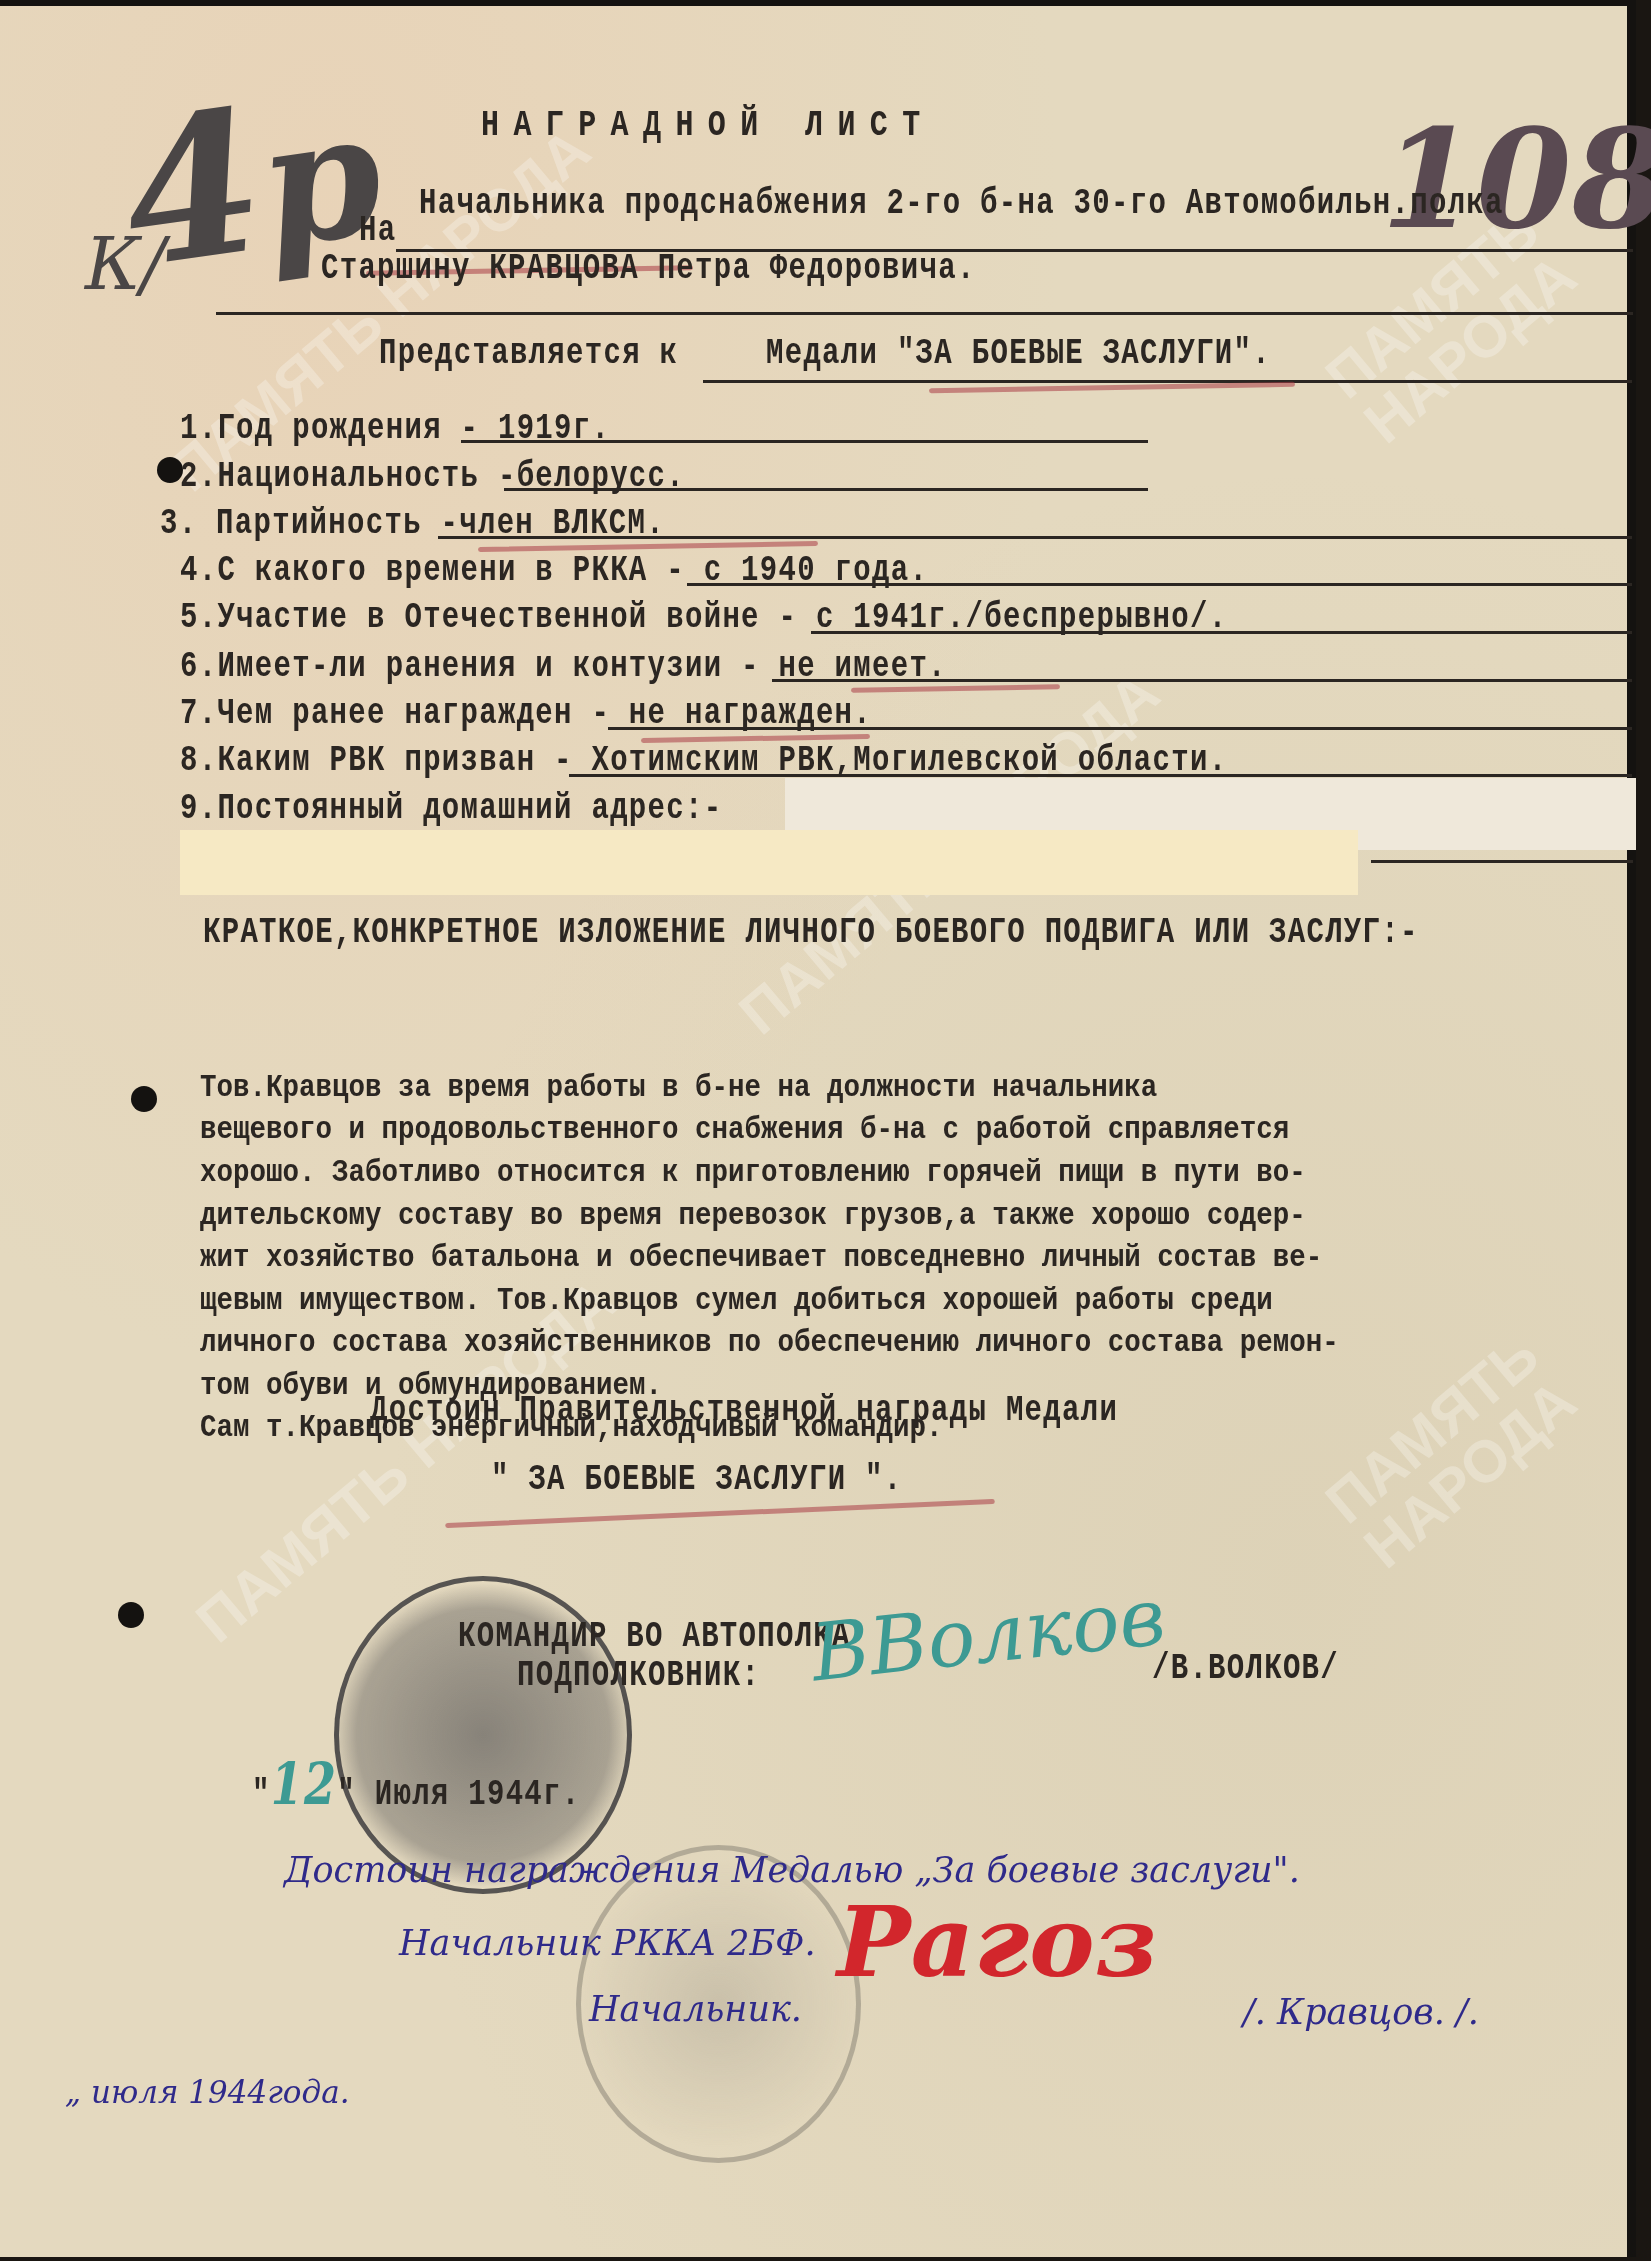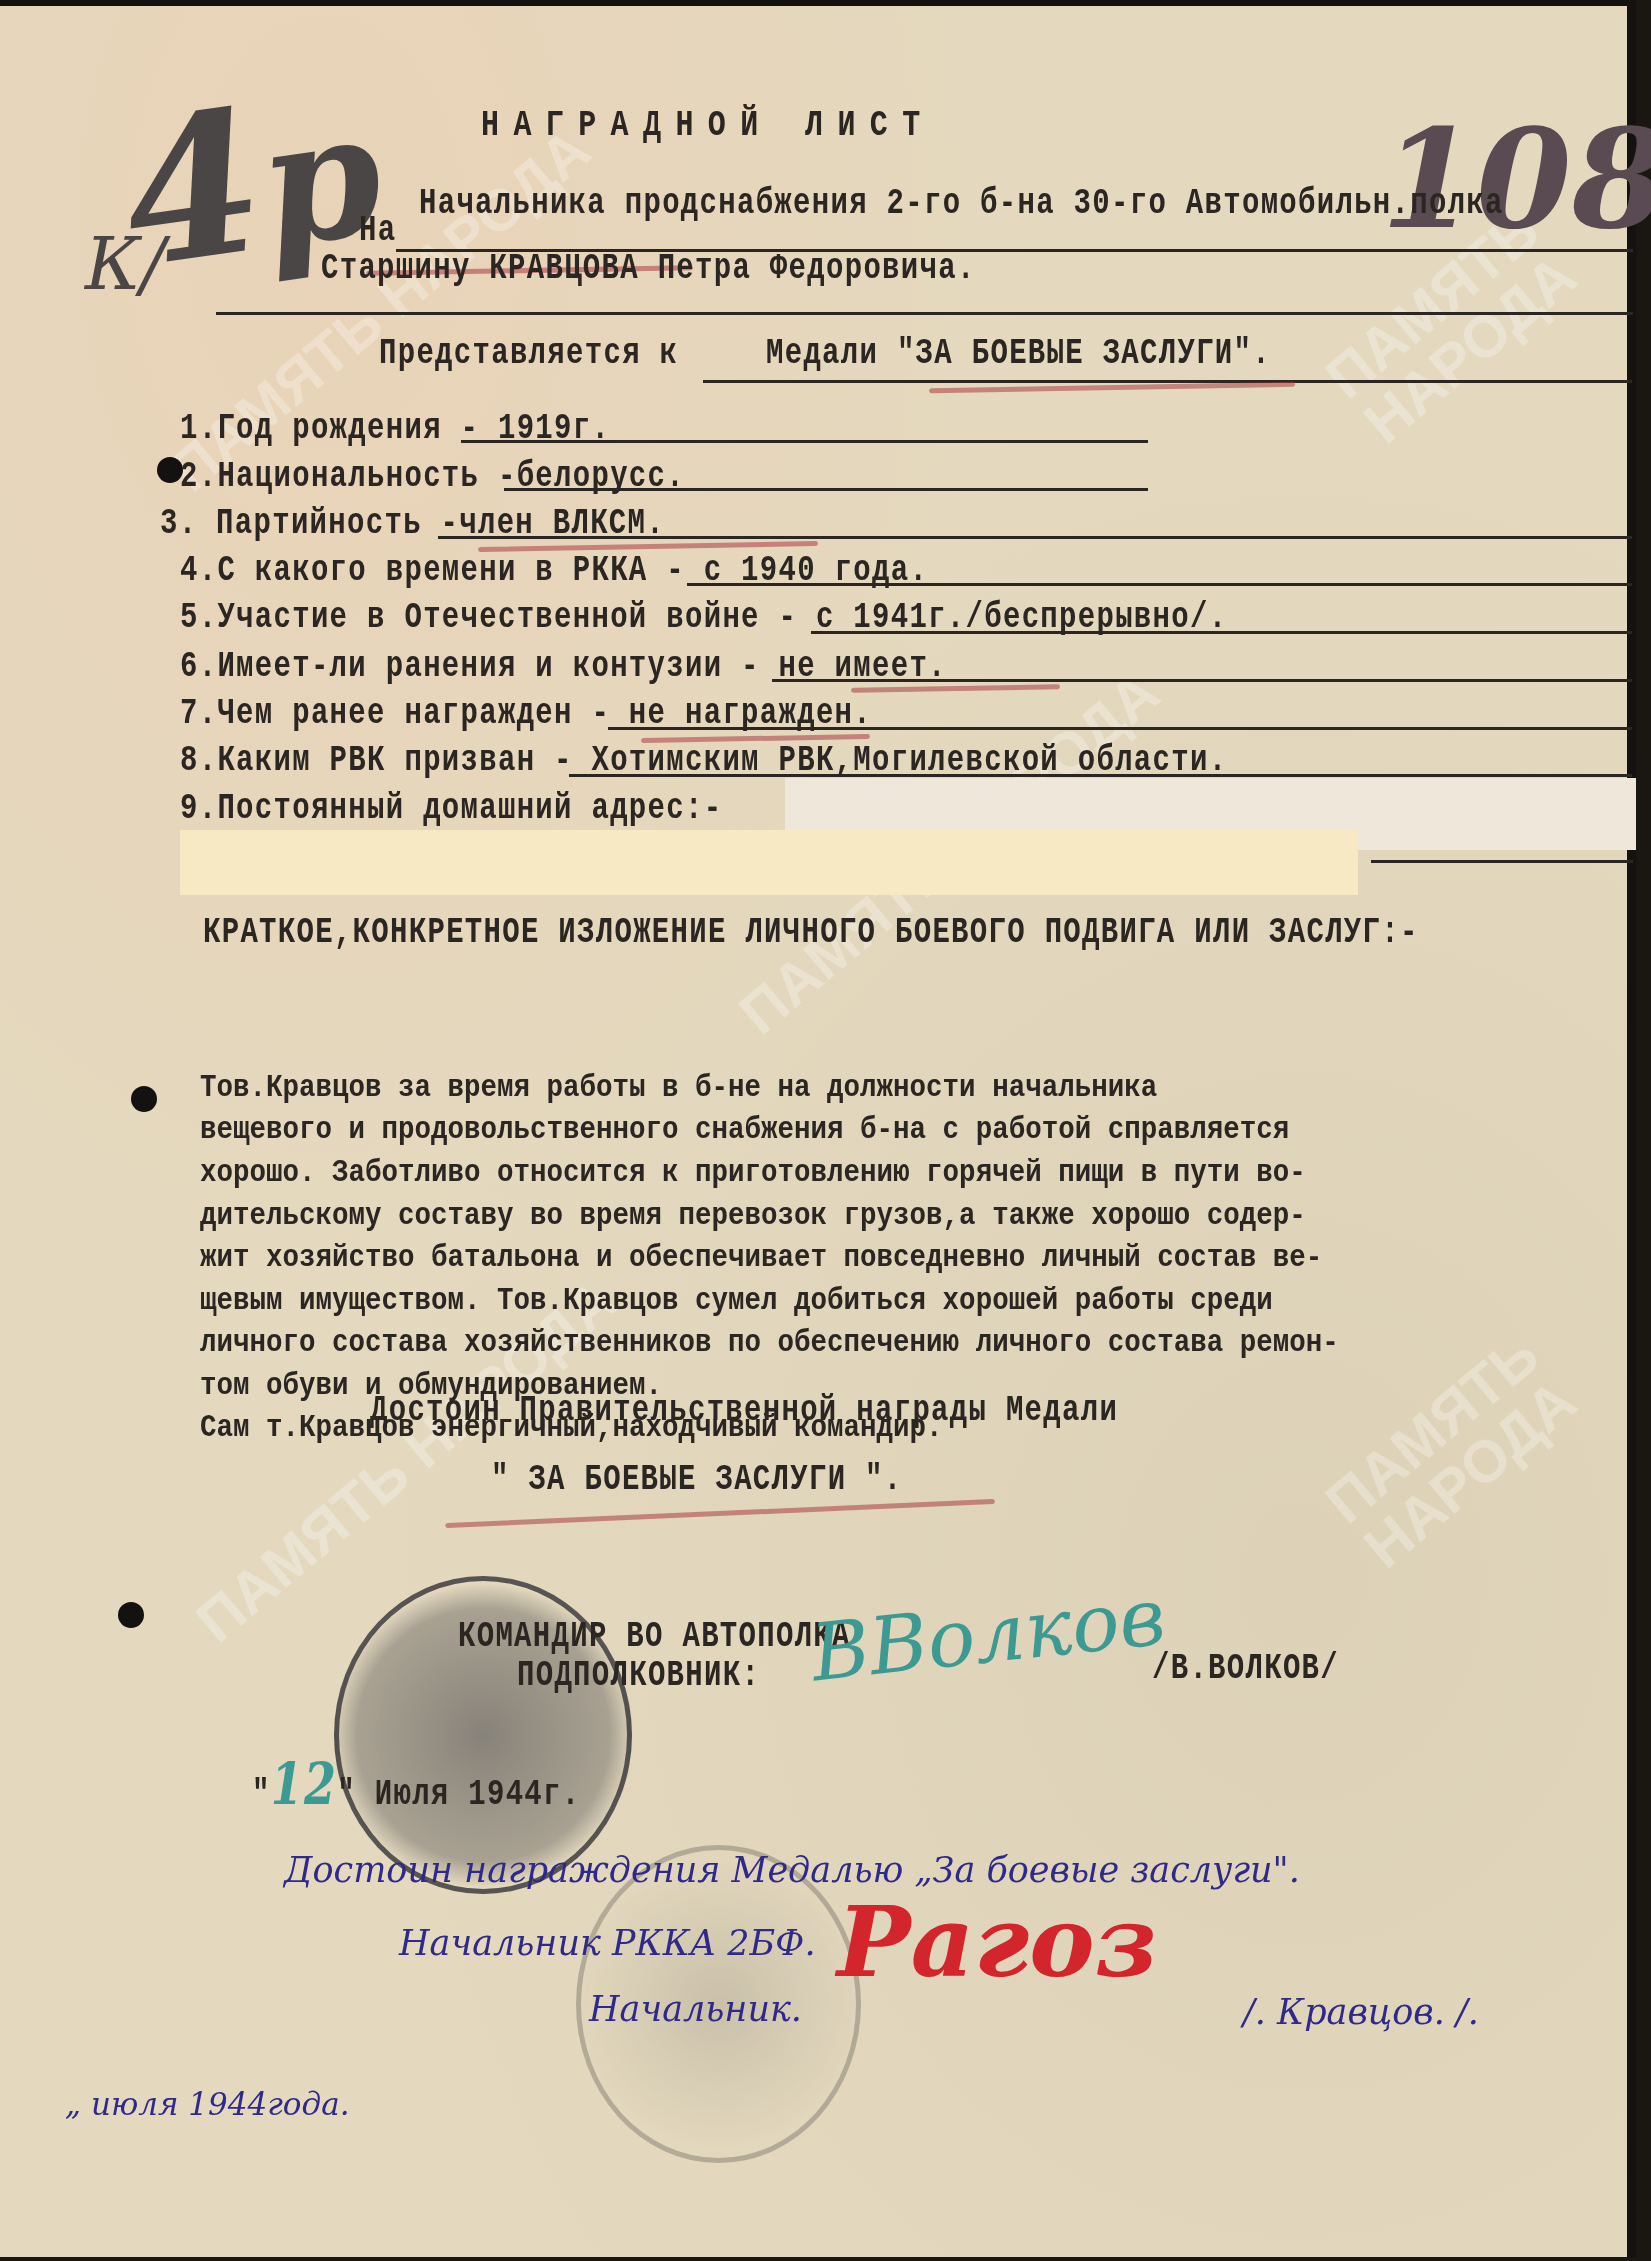--- a/index.html
+++ b/index.html
@@ -172,15 +172,15 @@
     "<span class="hand-green" style="position:relative;font-size:46px;">12</span>" <span>Июля 1944г.</span>
   </div>
 
   <div class="stamp faint" style="left:576px;top:1839px;width:275px;height:308px;"></div>
   <div class="hand-blue" style="left:275px;top:1844px;margin-left:9px;">Достоин награждения Медалью „За боевые заслуги".</div>
   <div class="hand-blue" style="left:399px;top:1917px;">Начальник РККА 2БФ.</div>
   <div class="hand-blue" style="left:589px;top:1983px;">Начальник.</div>
   <div class="hand-red" style="left:837px;top:1878px;">Рагоз</div>
   <div class="hand-blue" style="left:1243px;top:1986px;">/. Кравцов. /.</div>
 
-  <div class="hand-blue" style="left:65px;top:2068px;font-size:31px;margin-top:12px;">„ июля 1944года.</div>
+  <div class="hand-blue" style="left:65px;top:2068px;font-size:31px;">„ июля 1944года.</div>
 </div>
 
 
 </body></html>

